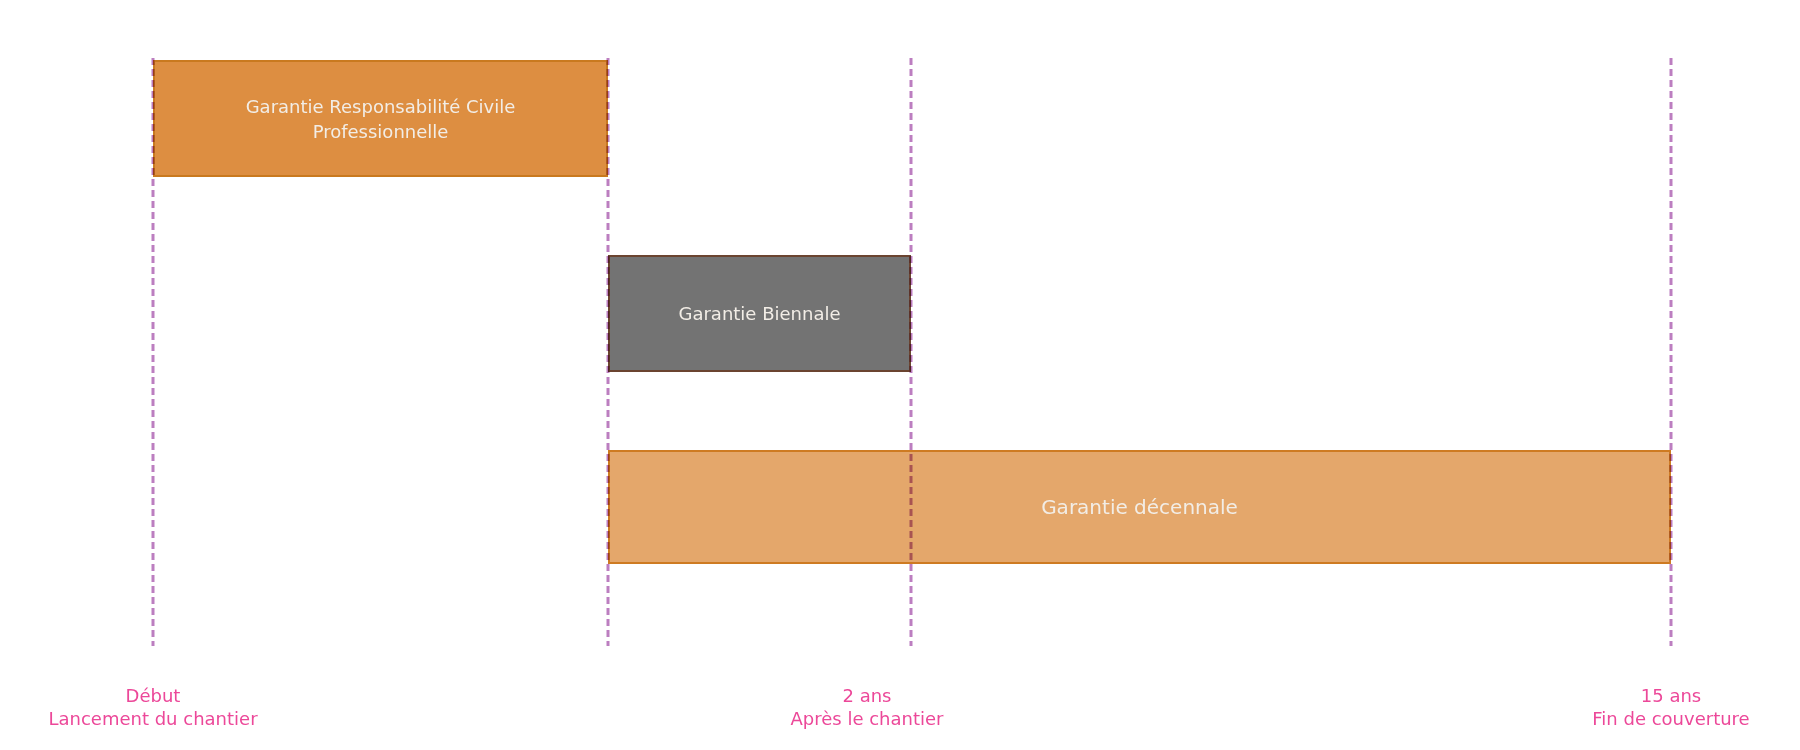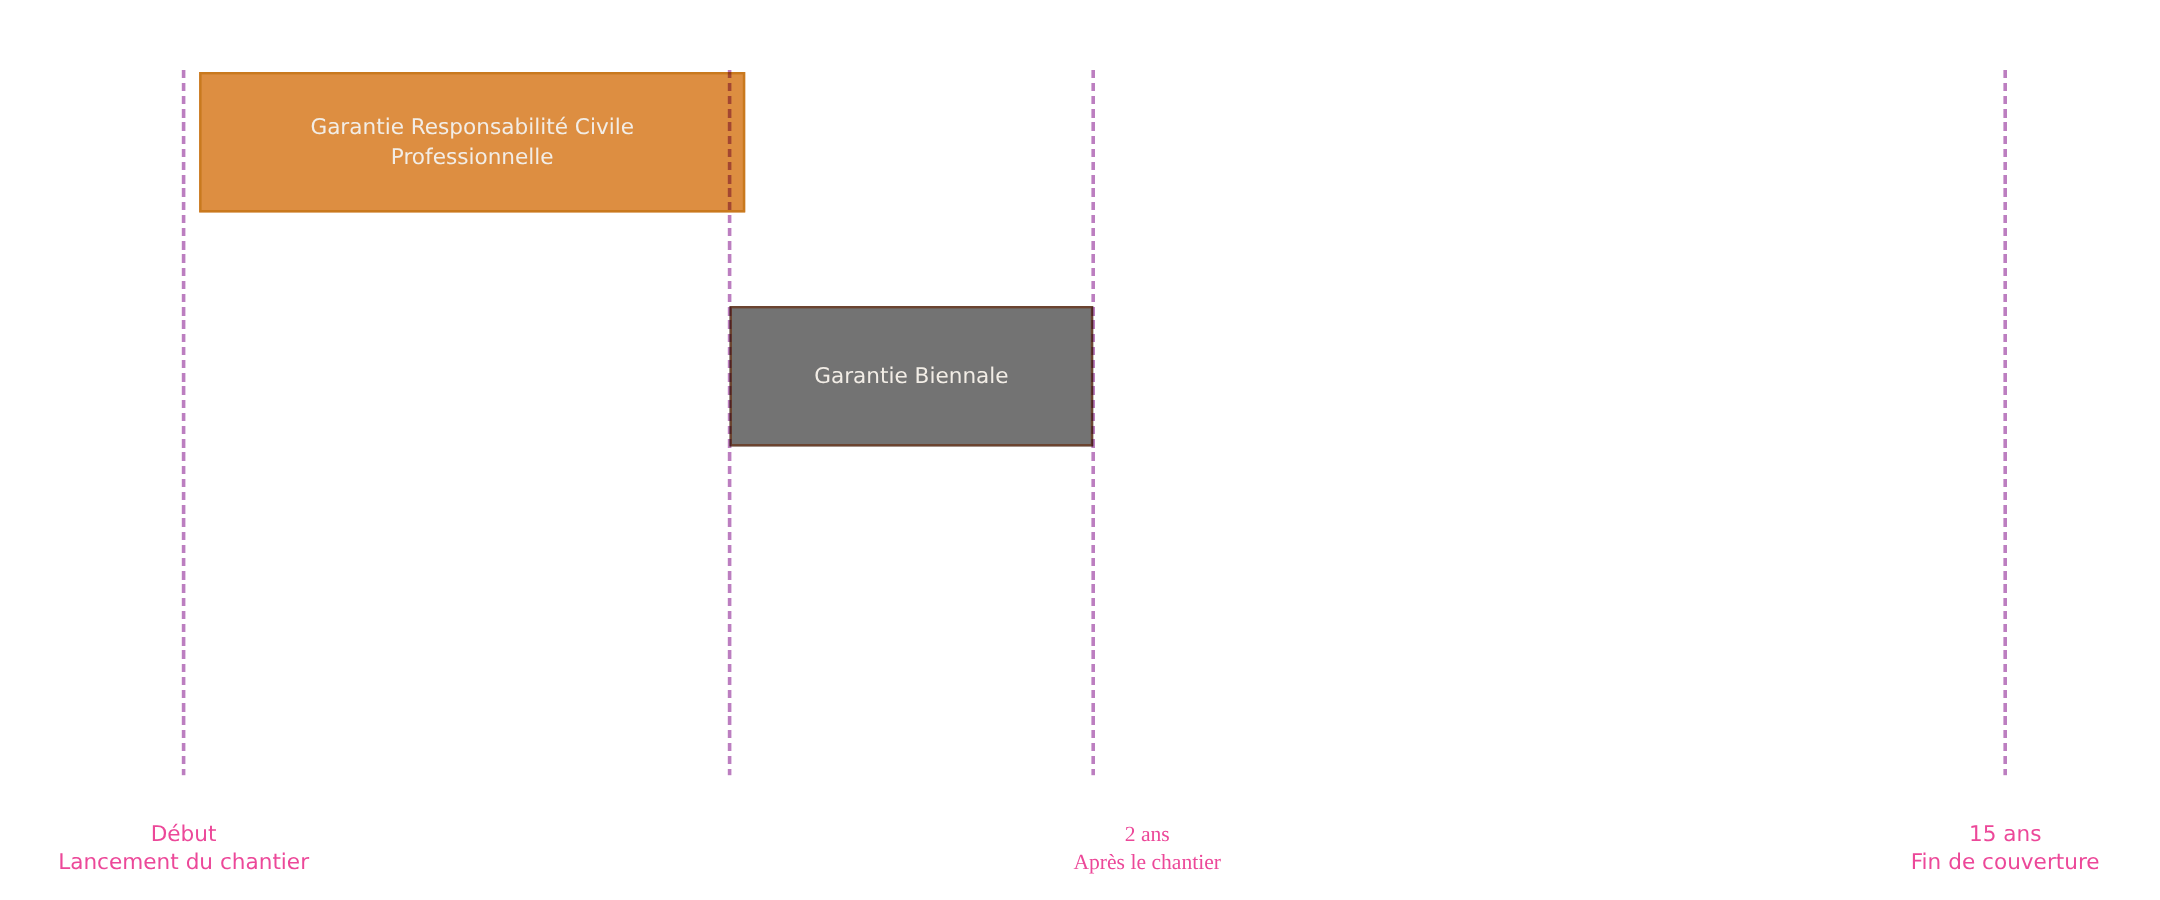--- a/index.html
+++ b/index.html
@@ -42,21 +42,21 @@
     z-index: 2;
     display: flex;
     align-items: center;
     justify-content: center;
     text-align: center;
     box-sizing: border-box;
     color: #f2ede6;
     font-size: 18px;
   }
   .bar-rcp {
-    left: 166px; top: 60px;
+    left: 153px; top: 60px;
     width: 455px; height: 117px;
     background: #dd8e41;
     border: 2px solid #c9791e;
   }
   .bar-rcp .bar-label {
     max-width: 360px;
     line-height: 25px;
   }
   .bar-biennale {
     left: 608px; top: 255px;
@@ -79,41 +79,44 @@
     transform: translateX(-50%);
     text-align: center;
     color: #ec4899;
     font-size: 18px;
     line-height: 23px;
     z-index: 1;
   }
   .axis-label div { white-space: nowrap; }
   .axis-label-1 { left: 153px; }
   .axis-label-2 { left: 608px; }
-  .axis-label-3 { left: 956px; font-family: Liberation Serif, serif; }
+  .axis-label-3 { left: 867px; }
   .axis-label-4 { left: 1671px; }
 </style>
 </head>
 <body>
 
 <div class="canvas">
 
   <div class="mline mline-1"></div>
   <div class="mline mline-2"></div>
   <div class="mline mline-3"></div>
   <div class="mline mline-4"></div>
 
   <div class="bar bar-rcp">
     <span class="bar-label">Garantie Responsabilité Civile Professionnelle</span>
   </div>
 
   <div class="bar bar-biennale">
     <span class="bar-label">Garantie Biennale</span>
   </div>
 
+  <div class="bar bar-decennale">
+    <span class="bar-label">Garantie décennale</span>
+  </div>
 
   <div class="axis-label axis-label-1">
     <div>Début</div>
     <div>Lancement du chantier</div>
   </div>
 
 
   <div class="axis-label axis-label-3">
     <div>2 ans</div>
     <div>Après le chantier</div>

